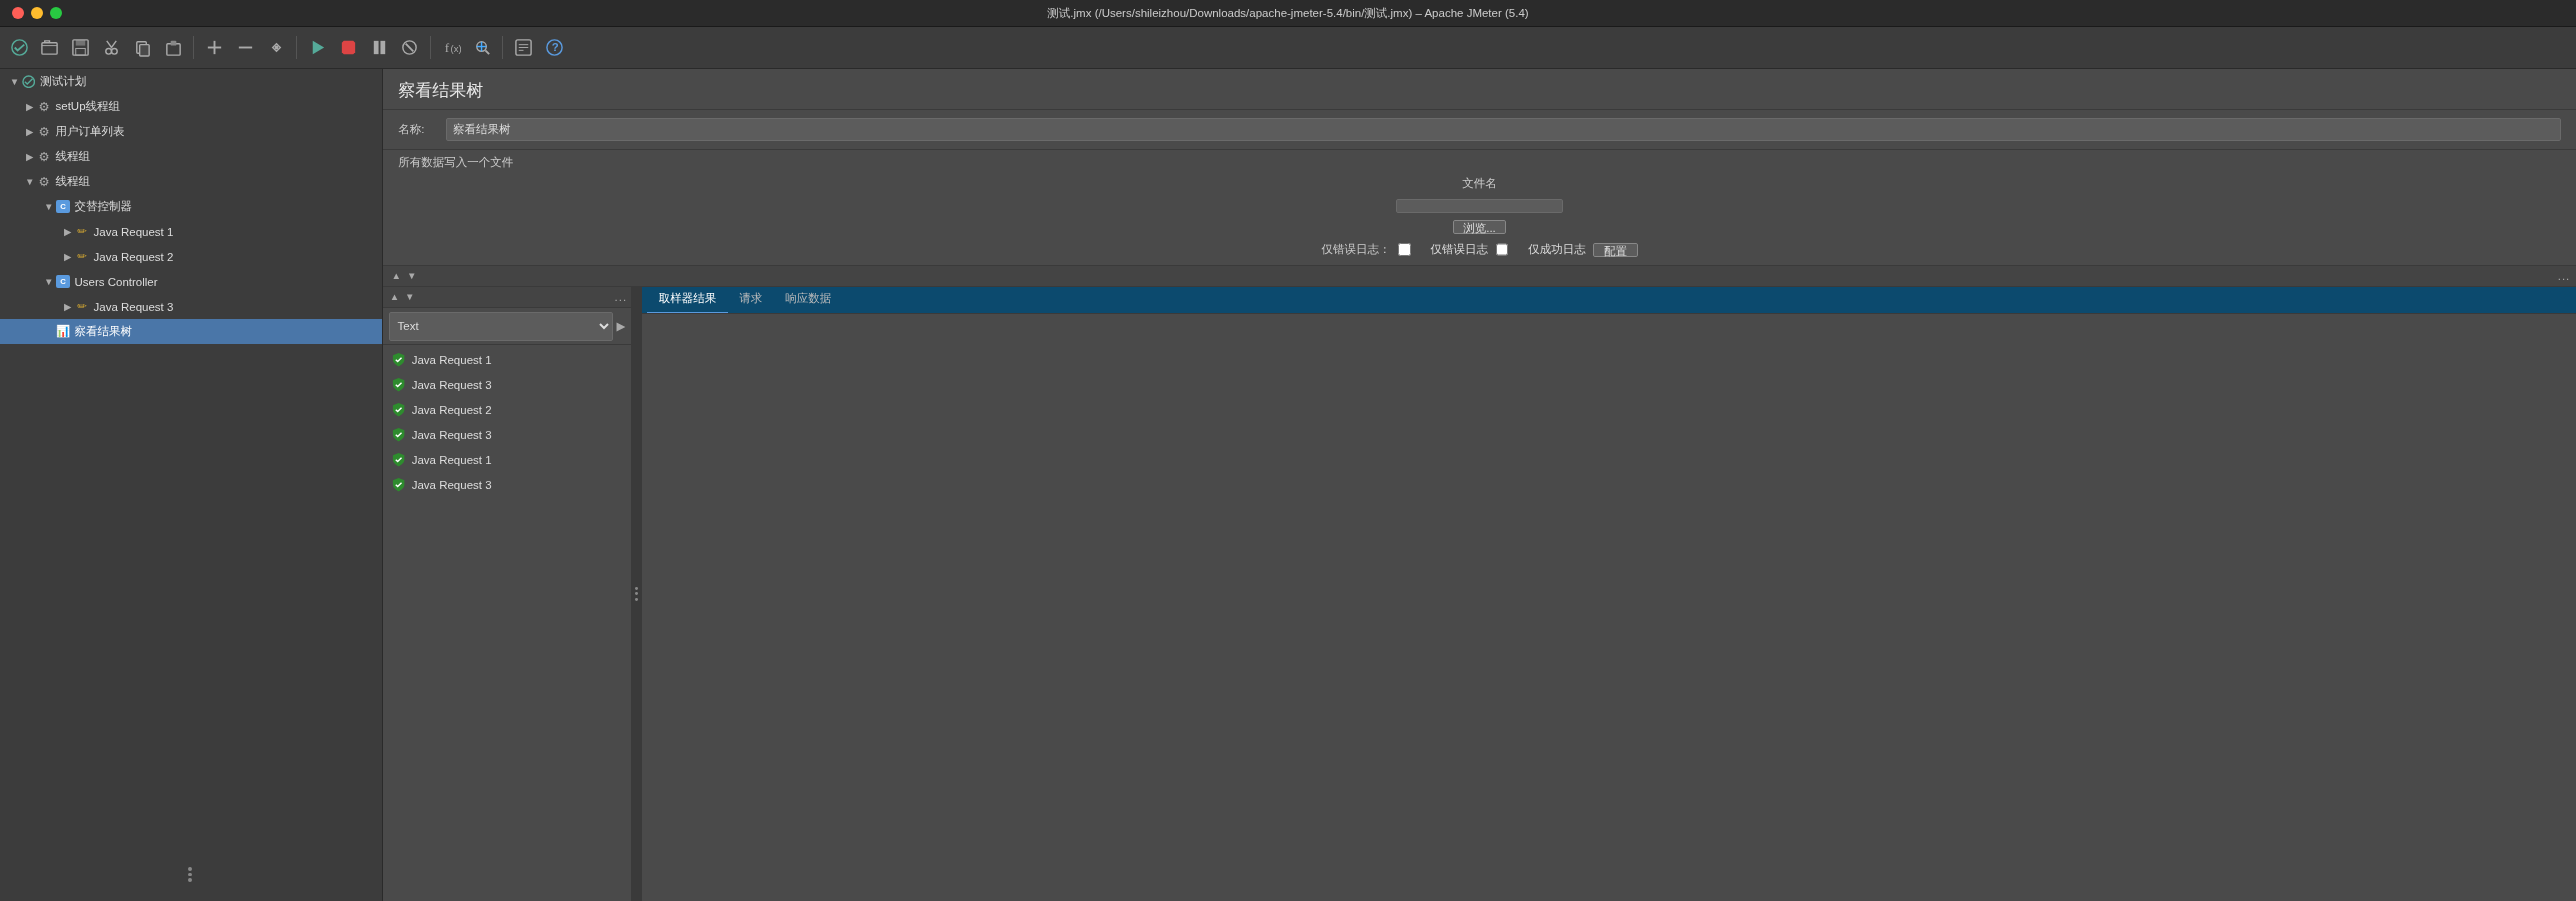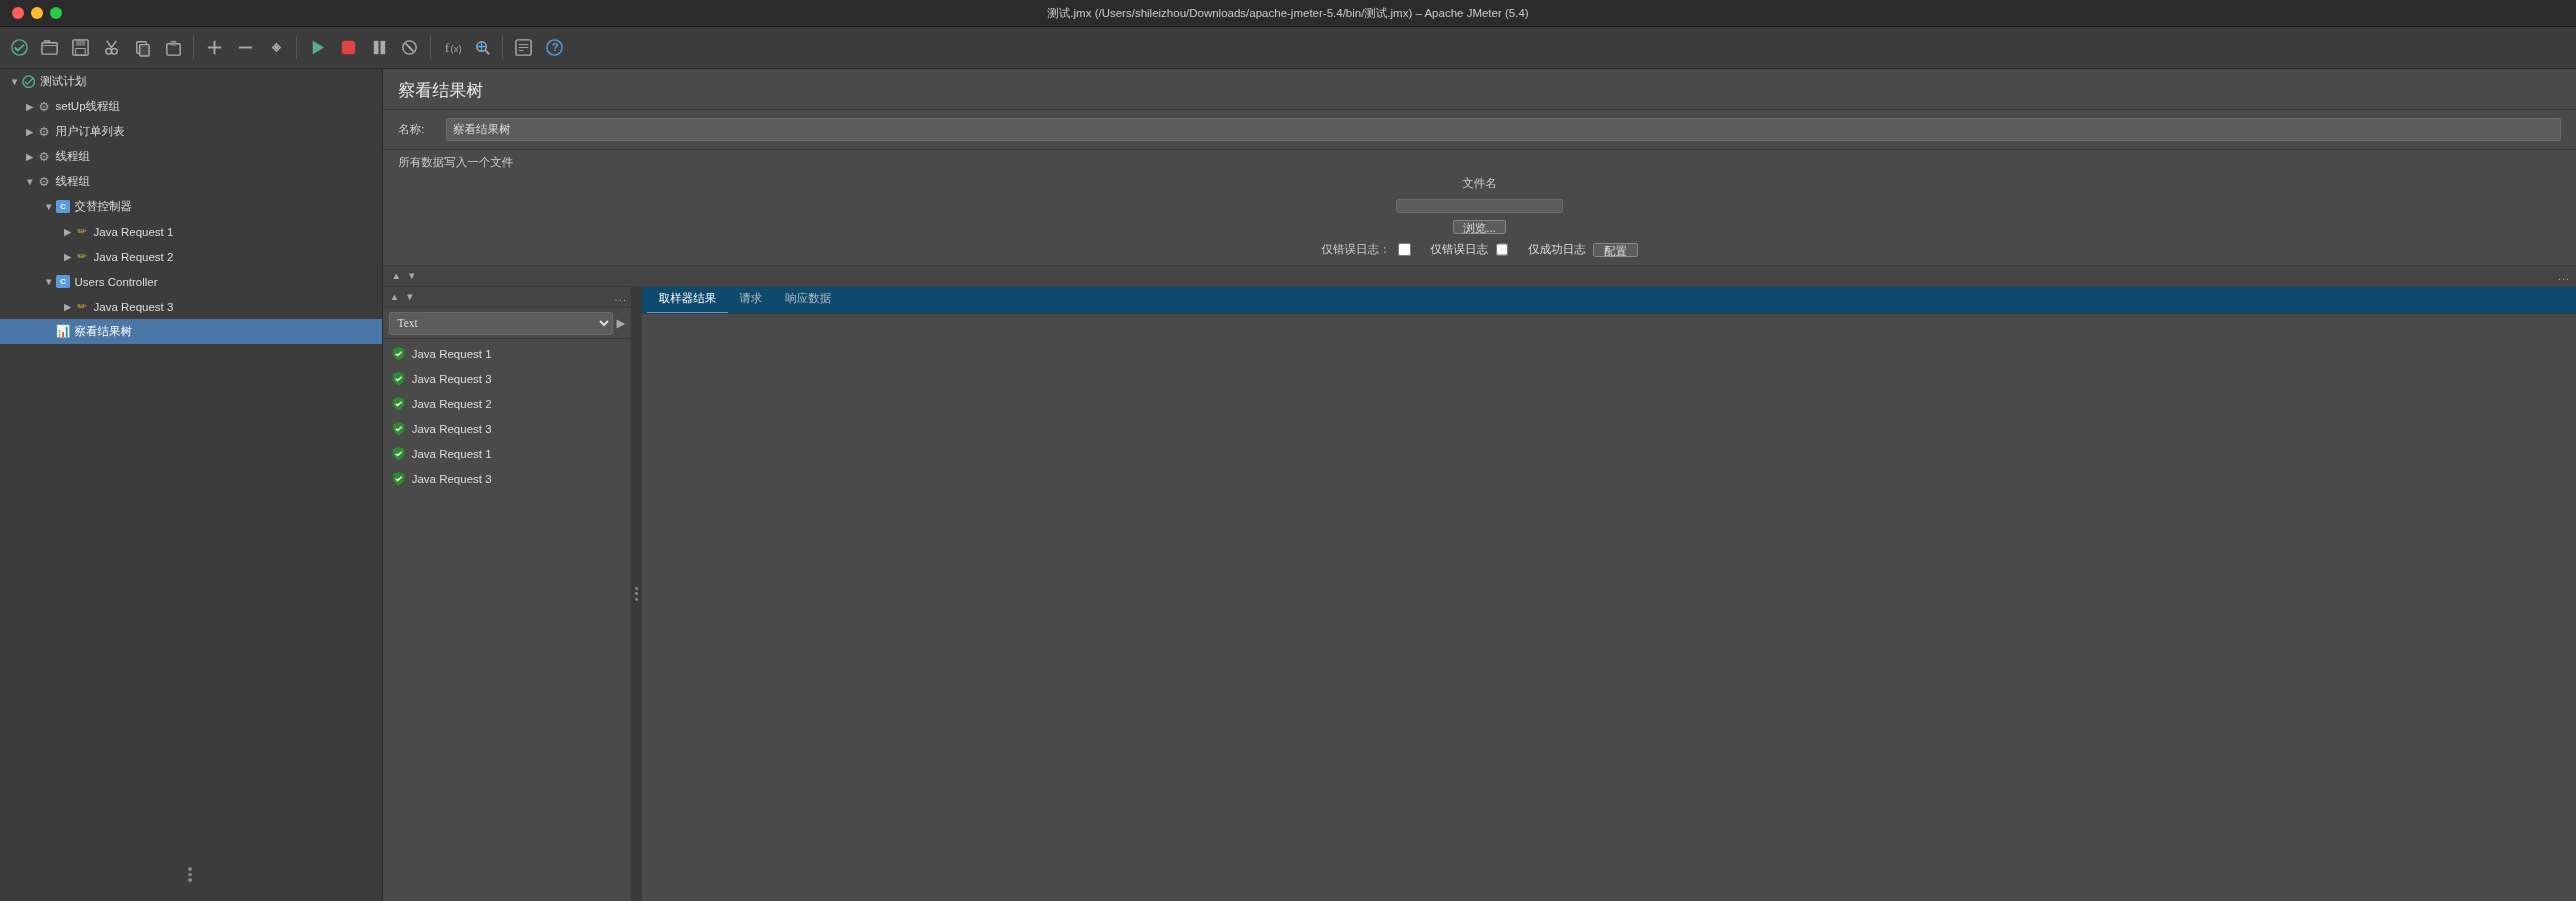--- a/index.html
+++ b/index.html
@@ -282,28 +282,27 @@
     }
     .dropdown-row {
       display: flex;
       align-items: center;
       padding: 3.8px 5.7px;
       border-bottom: 1px solid #3a3a3a;
       background: #4a4a4a;
     }
     .format-select {
       flex: 1;
-      height: 23px;
+      height: 29px;
       background: #5c5c5c;
       border: 1px solid #6a6a6a;
       color: #ddd;
       font-size: 11.5px;
       padding: 0 3.8px;
       border-radius: 1.9px;
-      font-family: Liberation Serif, serif;
     }
     .list-items {
       flex: 1;
       overflow: auto;
       padding: 1.9px 0;
     }
     .list-item-row {
       display: flex;
       align-items: center;
       height: 25px;

